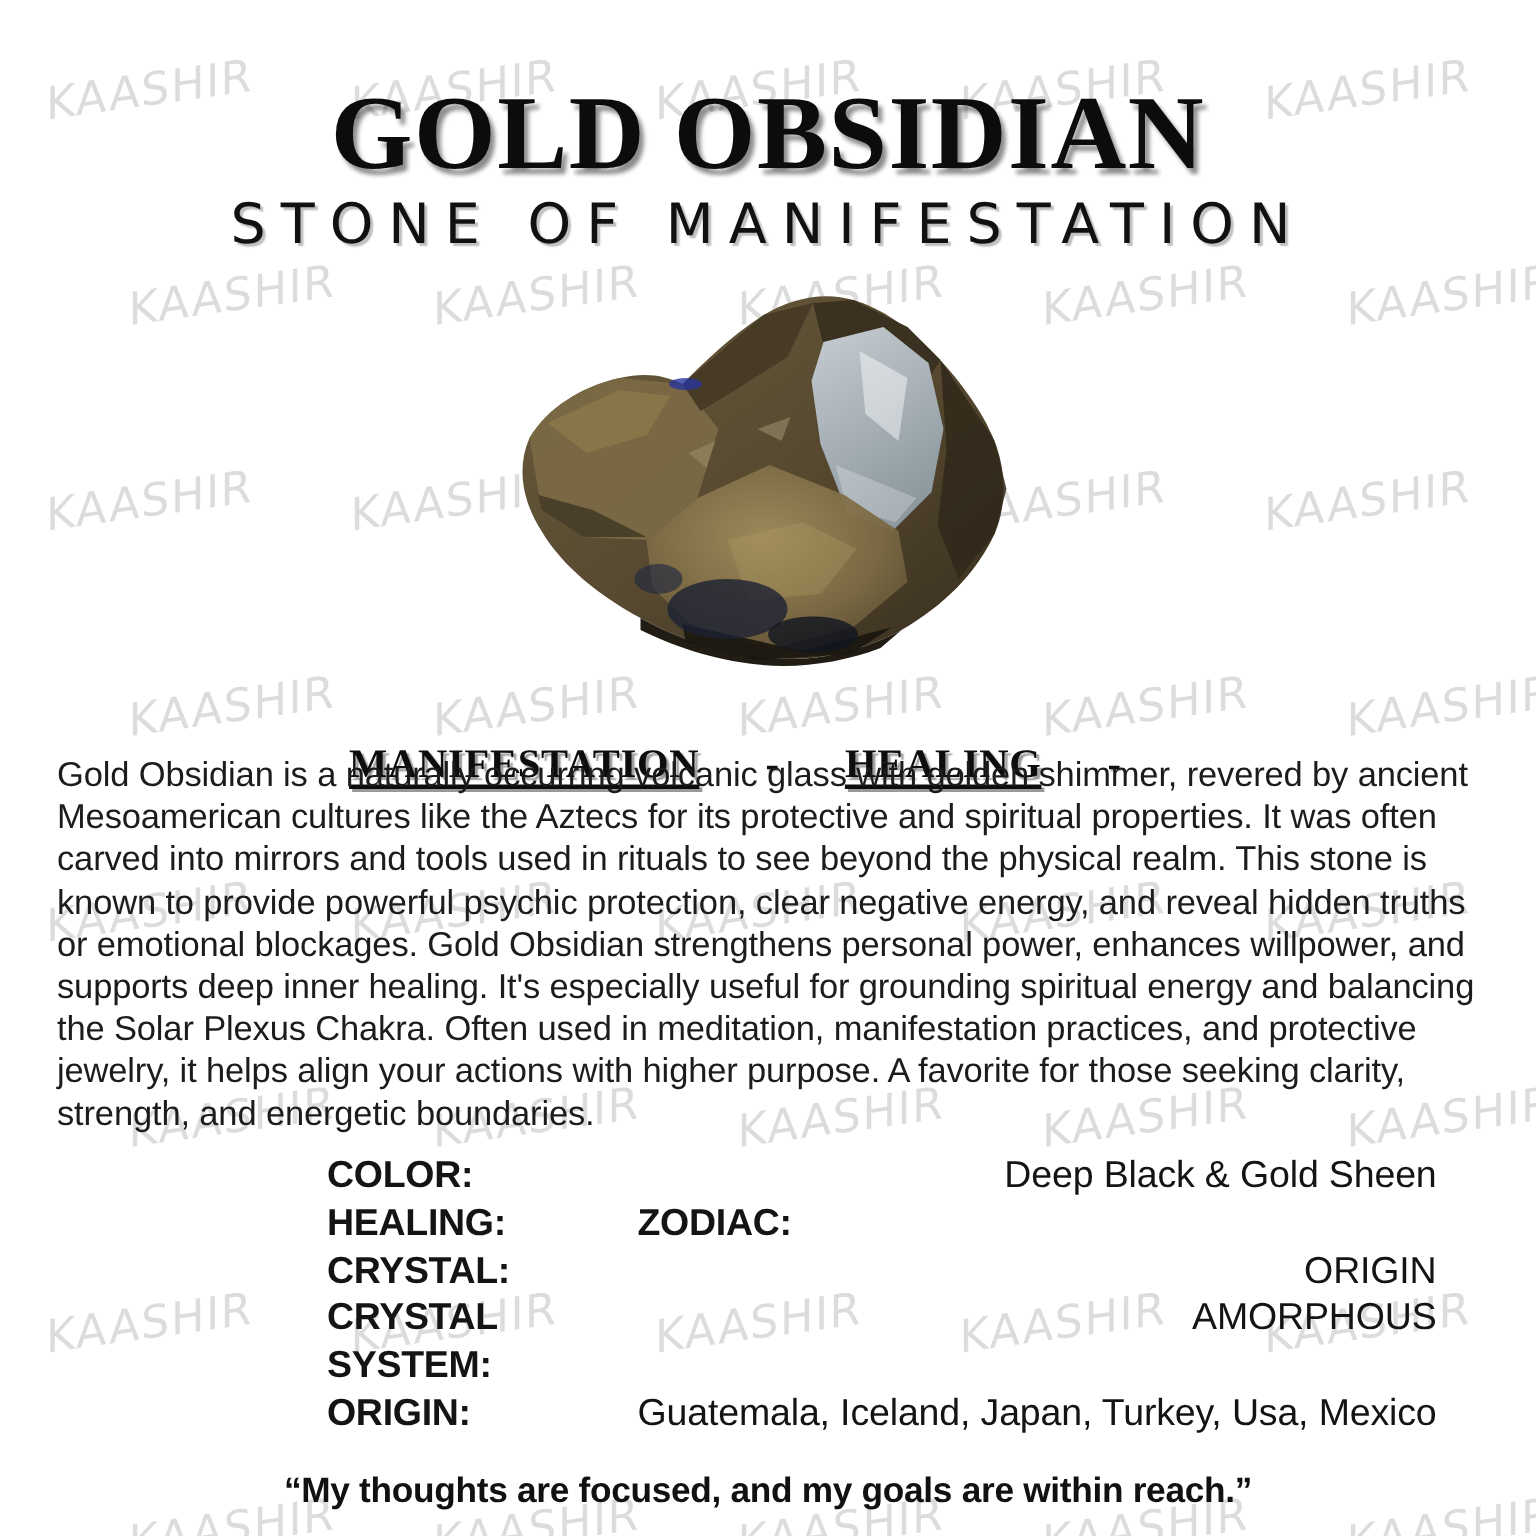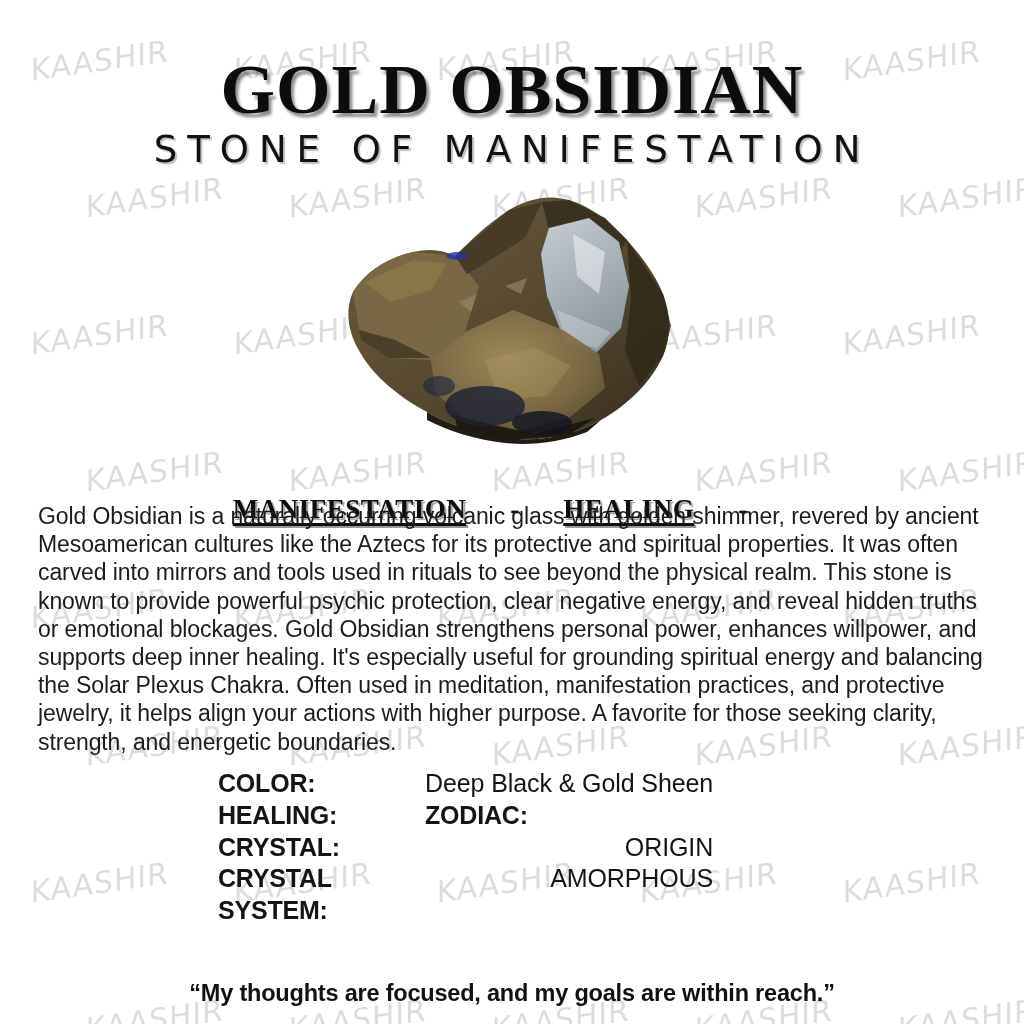--- a/index.html
+++ b/index.html
@@ -179,17 +179,19 @@
 
   <div class="layer properties">
     <span class="prop-label">COLOR:</span>
     <span class="prop-value">Deep Black &amp; Gold Sheen</span>
     <span class="prop-label">HEALING:</span>
     <span class="prop-label">ZODIAC:</span>
     <span class="prop-label">CRYSTAL:</span>
     <span class="prop-value">ORIGIN</span>
     <span class="prop-label">CRYSTAL SYSTEM:</span>
     <span class="prop-value">AMORPHOUS</span>
+    <span class="prop-label">ORIGIN:</span>
+    <span class="prop-value">Guatemala, Iceland, Japan, Turkey, Usa, Mexico</span>
   </div>
 
   <div class="layer quote">“My thoughts are focused, and my goals are within reach.”</div>
 
 </div>
 
 </body></html>

